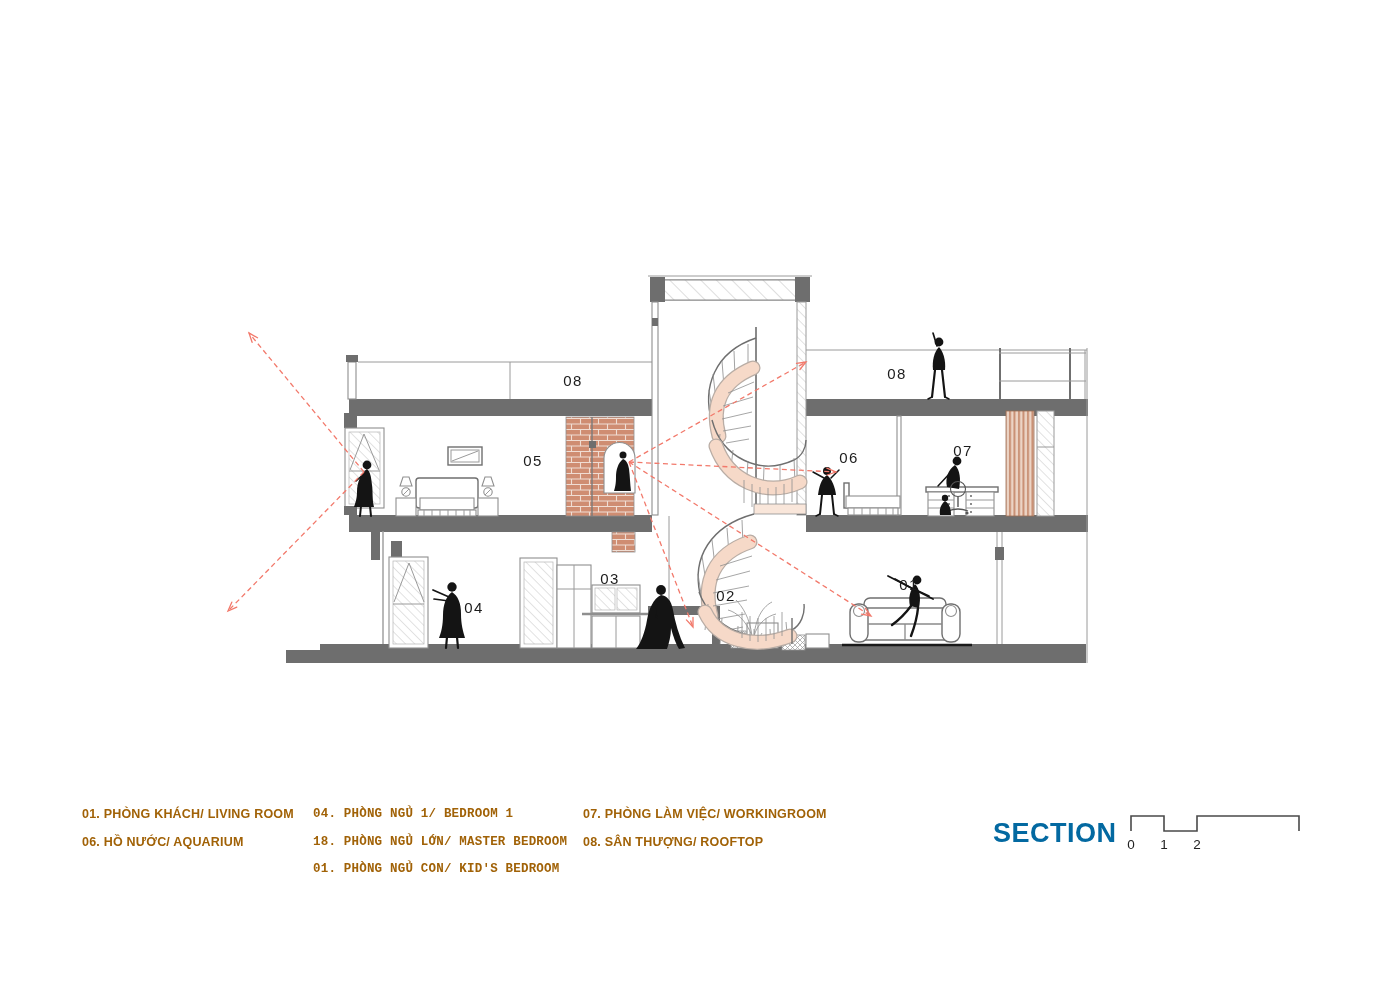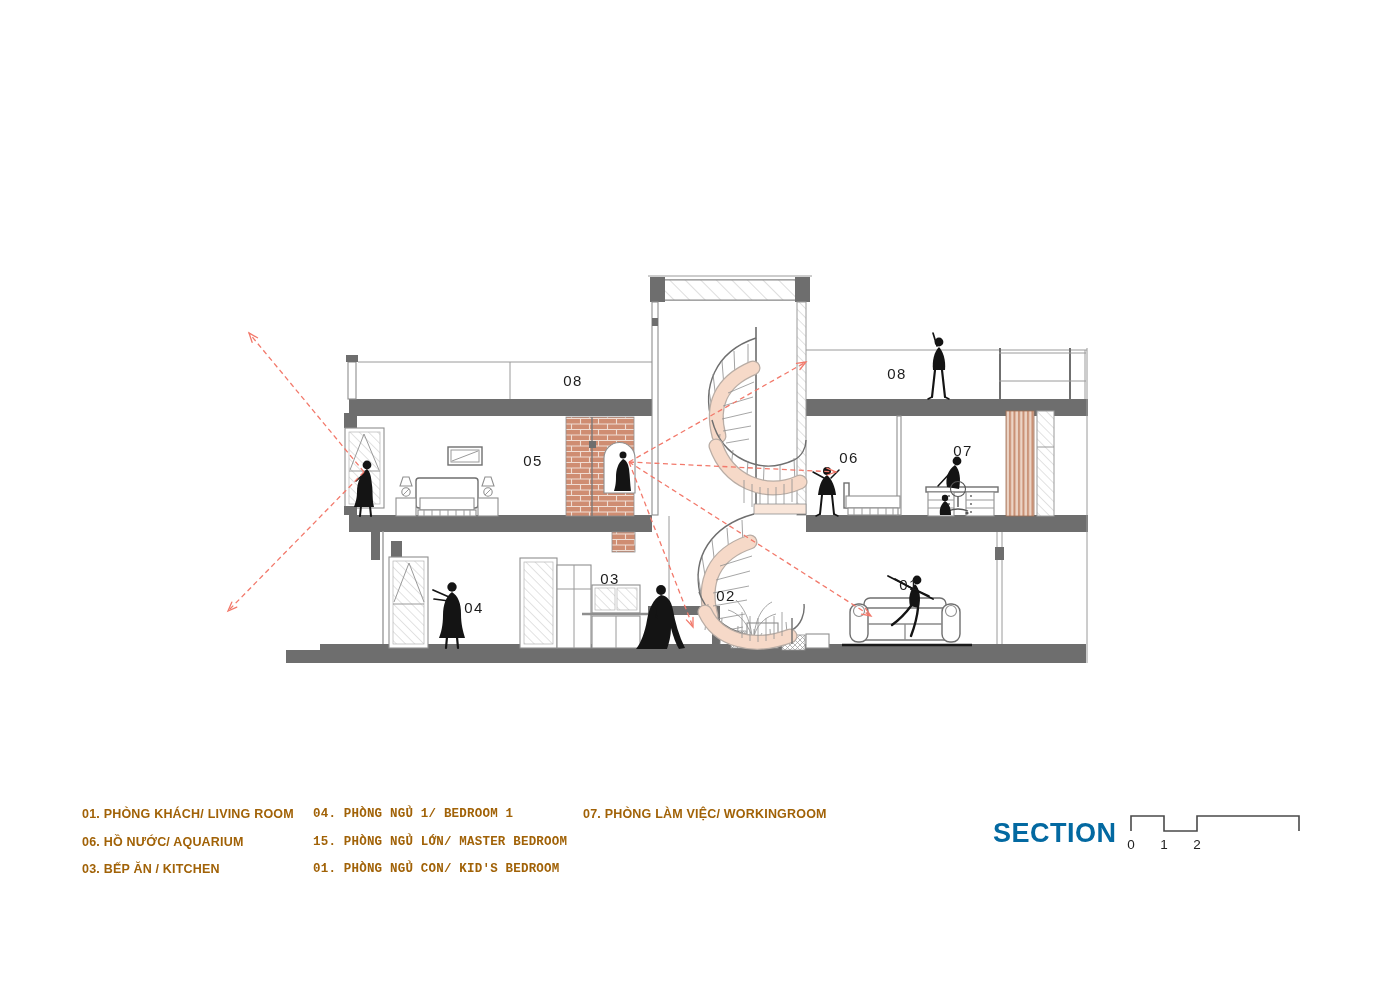--- a/index.html
+++ b/index.html
@@ -361,26 +361,26 @@
     <text class="tick" x="1197" y="849">2</text>
     <text class="tick" x="1299" y="849"></text>
   </g>
 </svg>
 
 <div id="section-title">SECTION</div>
 
 <div class="legend-col" style="left:82px;top:801px;">
   <div class="legend-item">01. PHÒNG KHÁCH/ LIVING ROOM</div>
   <div class="legend-item">06. HỒ NƯỚC/ AQUARIUM</div>
-  <div class="legend-item">03. BẾP ĂN / KITCHEN</div>
 </div>
 
 <div class="legend-col" style="left:313px;top:801px;font-family:Liberation Mono, monospace;">
   <div class="legend-item">04. PHÒNG NGỦ 1/ BEDROOM 1</div>
-  <div class="legend-item">15. PHÒNG NGỦ LỚN/ MASTER BEDROOM</div>
+  <div class="legend-item">18. PHÒNG NGỦ LỚN/ MASTER BEDROOM</div>
   <div class="legend-item">01. PHÒNG NGỦ CON/ KID'S BEDROOM</div>
 </div>
 
 <div class="legend-col" style="left:583px;top:801px;">
   <div class="legend-item">07. PHÒNG LÀM VIỆC/ WORKINGROOM</div>
+  <div class="legend-item">08. SÂN THƯỢNG/ ROOFTOP</div>
 </div>
 
 </div>
 
 </body></html>

